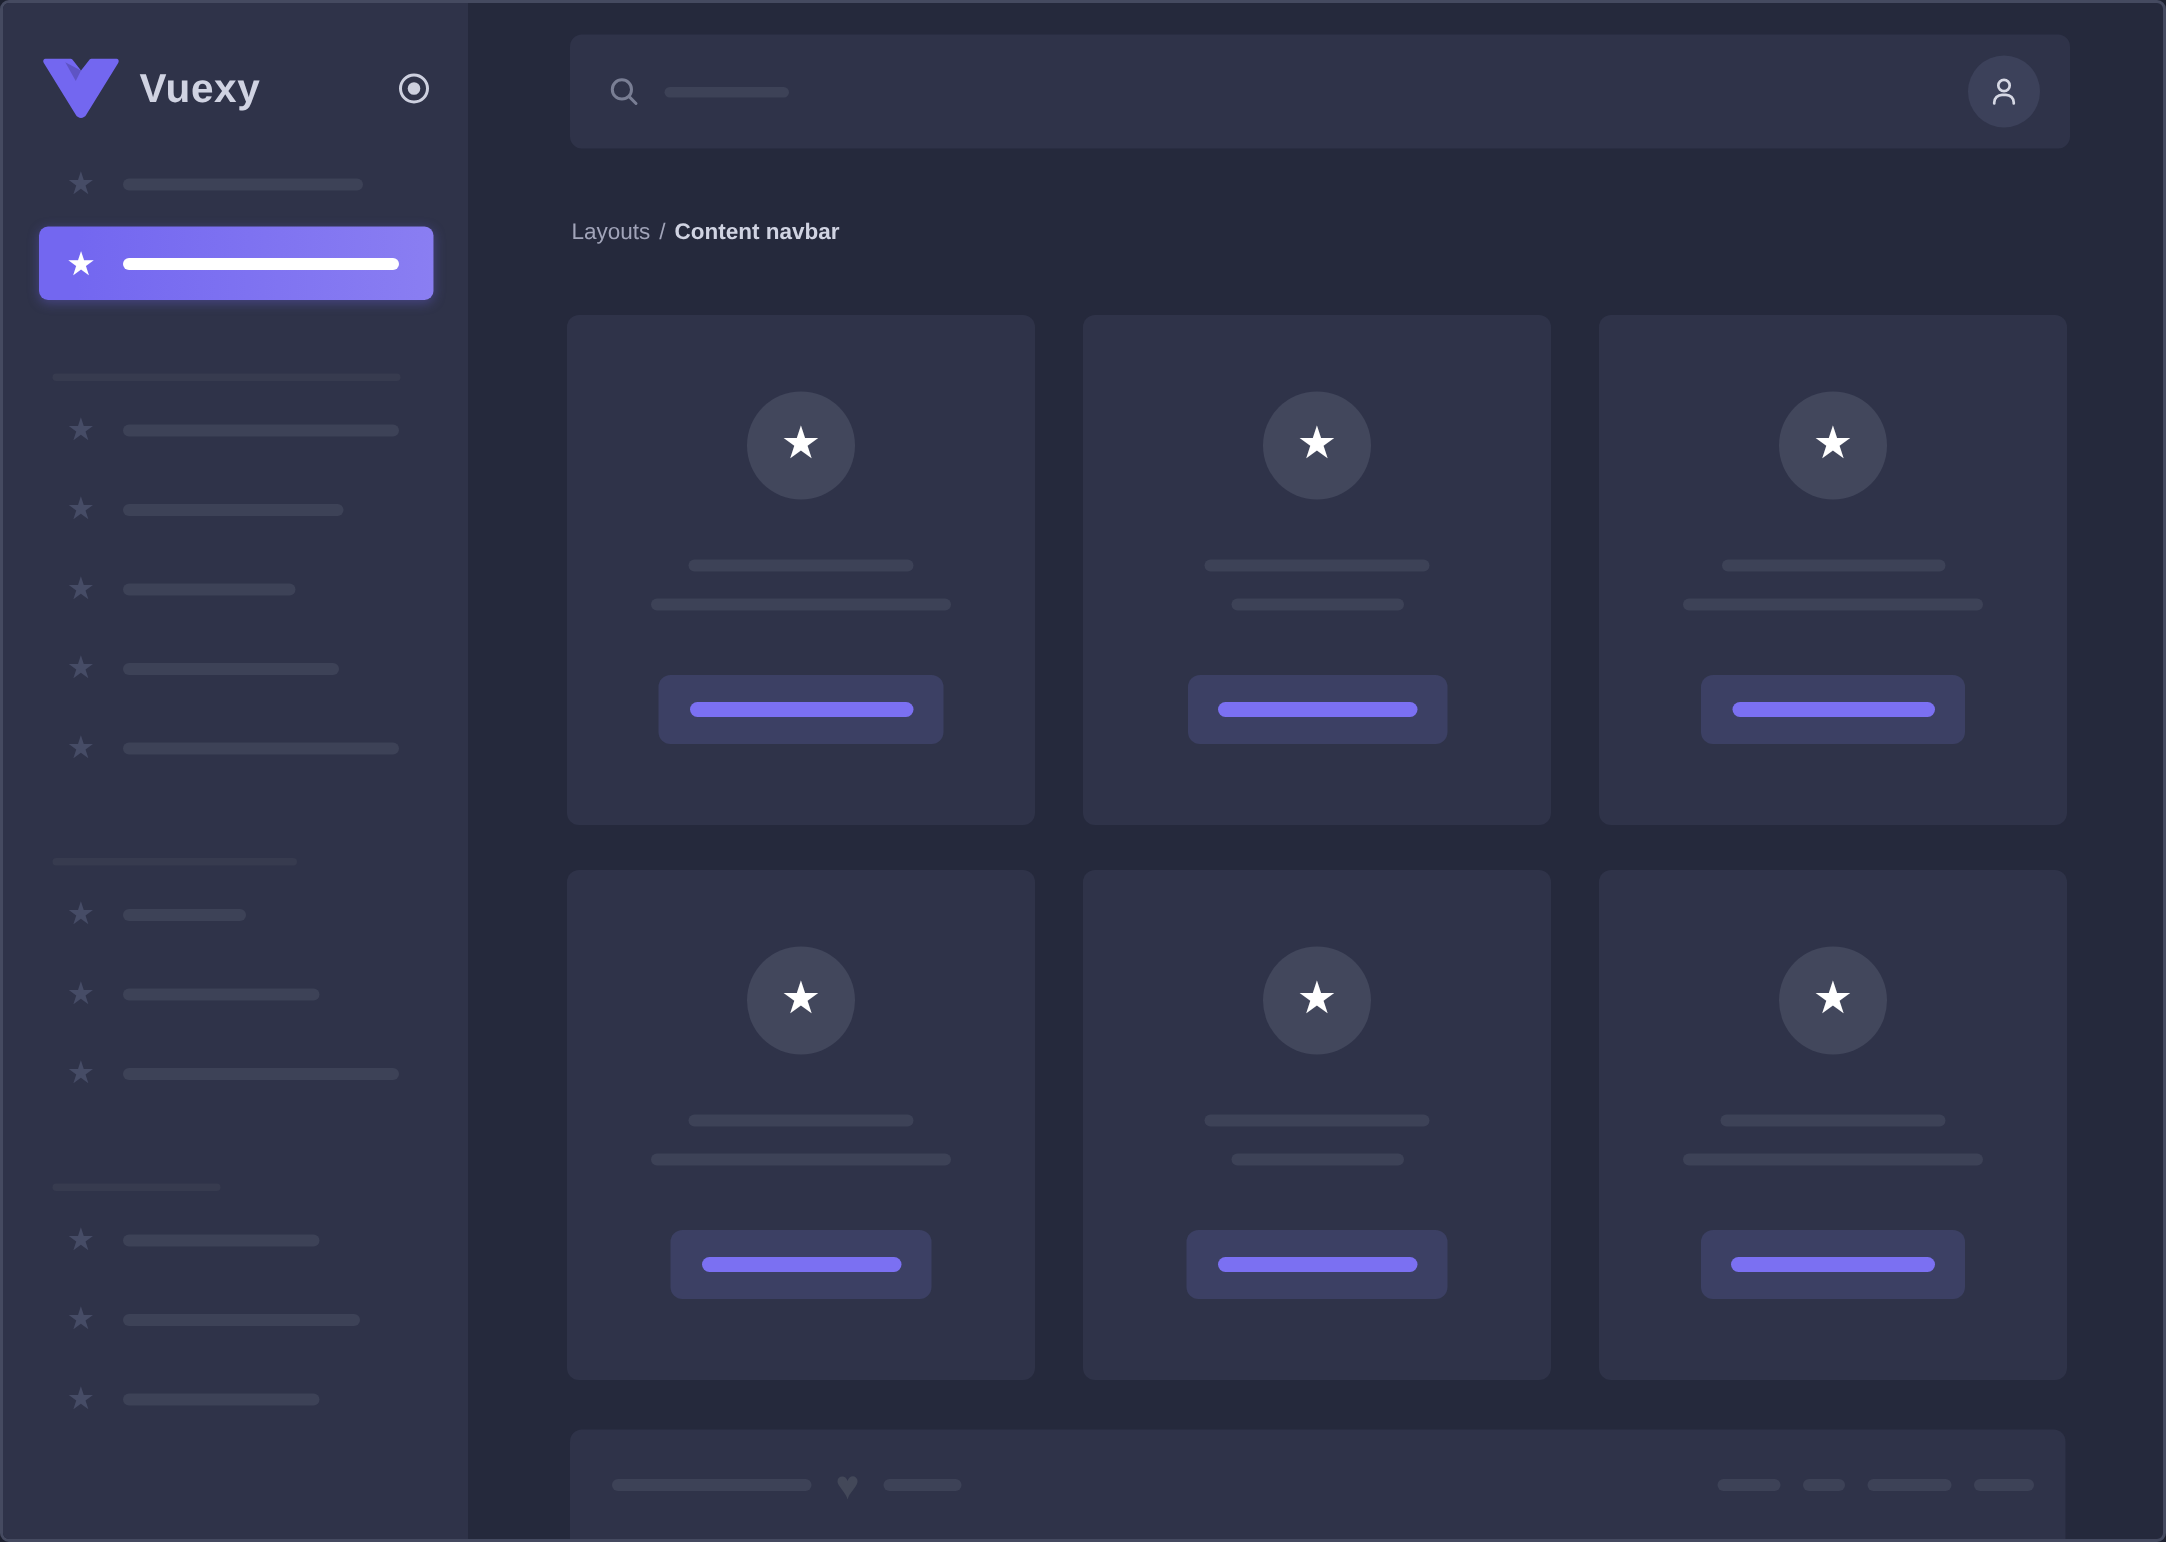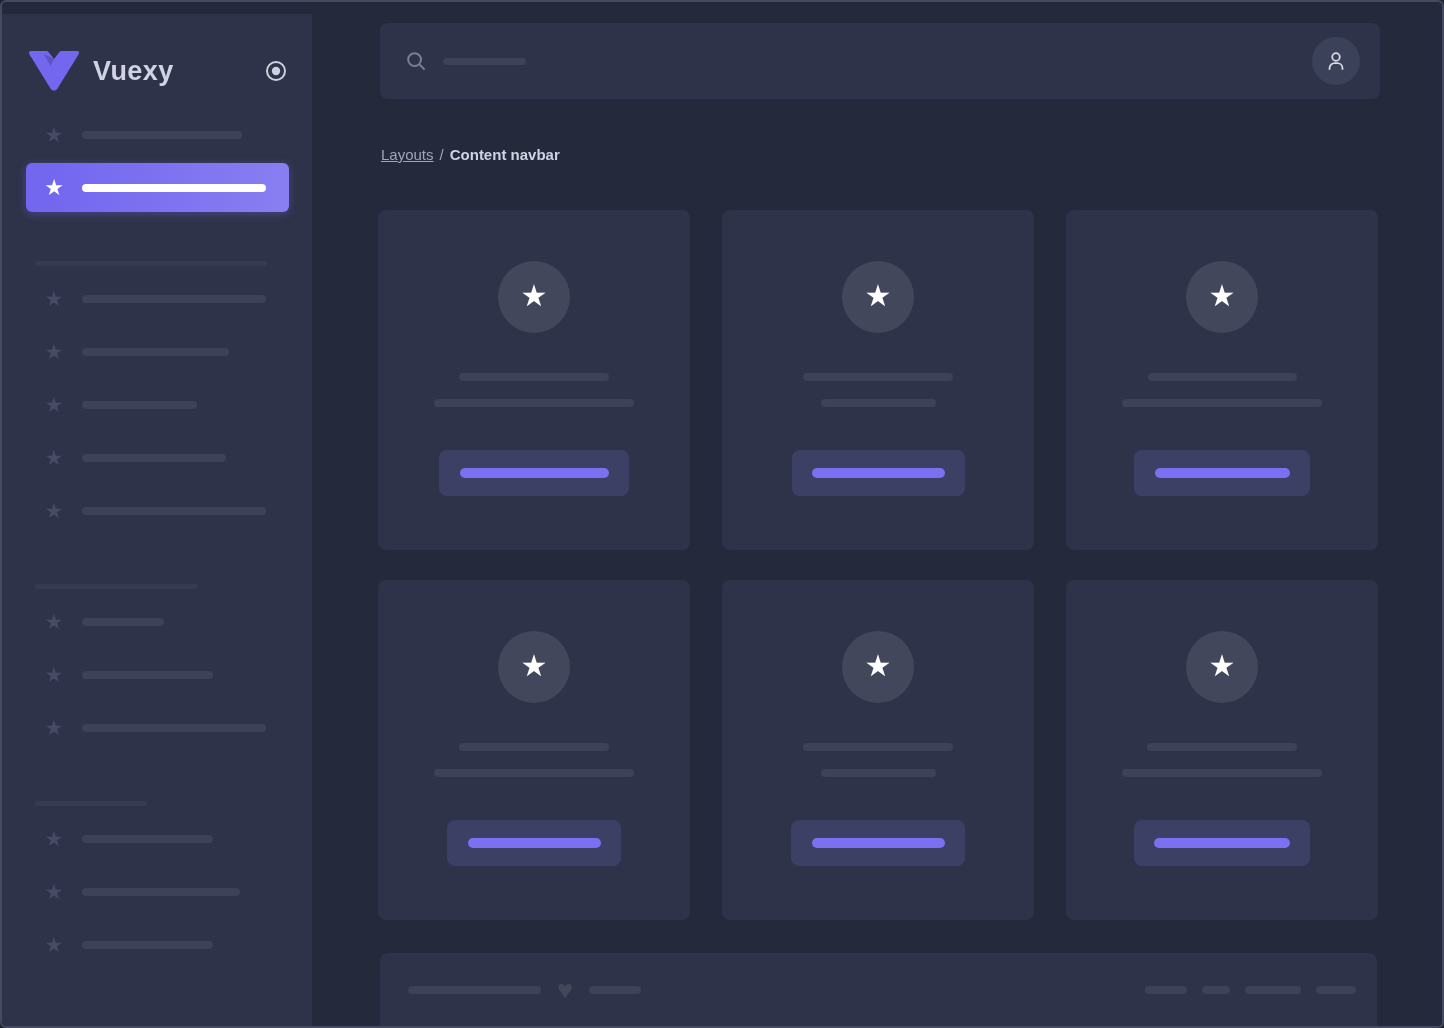--- a/index.html
+++ b/index.html
@@ -2,21 +2,21 @@
 <html style="--bg: #25293c; --surface: #2f3349; --primary: #7367f0; --primary-bright: #7b70f2; --skeleton: #3d4257; --skeleton-dim: #373b4f; --star: #464c66; --text-primary: #d0d3e2; --text-muted: #a1a4b9; --icon-light: #d2d5e4; --frame-border: #454a60; --avatar-bg: #3c415a; --circle-bg: #42475c; --button-bg: #3c4064; --heart: #434859;"><head>
 <meta charset="utf-8">
 <style>
   html,body { margin:0; padding:0; background:#1d2130; }
   .frame {
     position:relative; width:1444px; height:1028px; box-sizing:border-box;
     border:2px solid var(--frame-border,#454a60); border-radius:6px; overflow:hidden;
     background:var(--bg,#25293c); font-family:"Liberation Sans", sans-serif;
   }
   
-  .sidebar { position:absolute; left:0; top:12px; bottom:0; width:310px; background:var(--surface,#2f3349); }
+  .sidebar { position:absolute; left:0; top:0; bottom:0; width:310px; background:var(--surface,#2f3349); }
   .side-header { position:absolute; top:33px; left:26px; right:24px; height:48px; display:flex; align-items:center; }
   .brand-logo svg { display:block; }
   .brand-name { margin-left:13px; font-size:27px; font-weight:700; letter-spacing:.4px; color:var(--text-primary,#d0d3e2); }
   .pin-toggle { margin-left:auto; width:24px; height:24px; display:flex; align-items:center; justify-content:center; cursor:pointer; }
   .side-nav { position:absolute; top:109px; left:0; right:0; display:flex; flex-direction:column; }
   .nav-item { display:flex; align-items:center; height:24px; margin-bottom:29px; cursor:pointer; }
   .side-nav > .nav-item:first-child { margin-bottom:16px; }
   .nav-active {
     display:flex; align-items:center; height:49px; margin:0 23px 17px 24px; border-radius:6px;
     background:linear-gradient(92deg, var(--primary,#7367f0) 10%, #8a7ef2 100%);
@@ -32,21 +32,21 @@
   .main { position:absolute; left:310px; top:0; right:0; bottom:0; }
   .navbar {
     position:absolute; top:21px; left:68px; width:1000px; height:76px; box-sizing:border-box;
     background:var(--surface,#2f3349); border-radius:8px; display:flex; align-items:center; padding:0 20px 0 26px;
   }
   .search-zone { display:flex; align-items:center; flex:1; height:100%; cursor:text; }
   .search-zone .skel { margin-left:17px; height:7px; border-radius:3.5px; }
   .avatar-btn { margin-left:auto; width:48px; height:48px; border-radius:50%; background:var(--avatar-bg,#3c415a); display:flex; align-items:center; justify-content:center; cursor:pointer; }
   .breadcrumb { position:absolute; top:144px; left:69px; display:flex; align-items:baseline; gap:6px; font-size:15px; }
   .bc-parent, .bc-sep { color:var(--text-muted,#a1a4b9); }
-  .bc-parent { cursor:pointer;text-decoration:underline; }
+  .bc-parent { cursor:pointer; }
   .bc-current { color:var(--text-primary,#d0d3e2); font-weight:700; }
   .grid {
     position:absolute; top:208px; left:66px; width:1000px;
     display:grid; grid-template-columns:repeat(3,312px); column-gap:32px; row-gap:30px; grid-auto-rows:340px;
   }
   .card { background:var(--surface,#2f3349); border-radius:8px; display:flex; flex-direction:column; align-items:center; }
   .card-circle { margin-top:51px; width:72px; height:72px; border-radius:50%; background:var(--circle-bg,#42475c); display:flex; align-items:center; justify-content:center; }
   .card-circle .card-star { font-size:30px; line-height:1; color:#ffffff; margin-top:-3px; }
   .card .line1 { margin-top:40px; }
   .card .line2 { margin-top:18px; }

